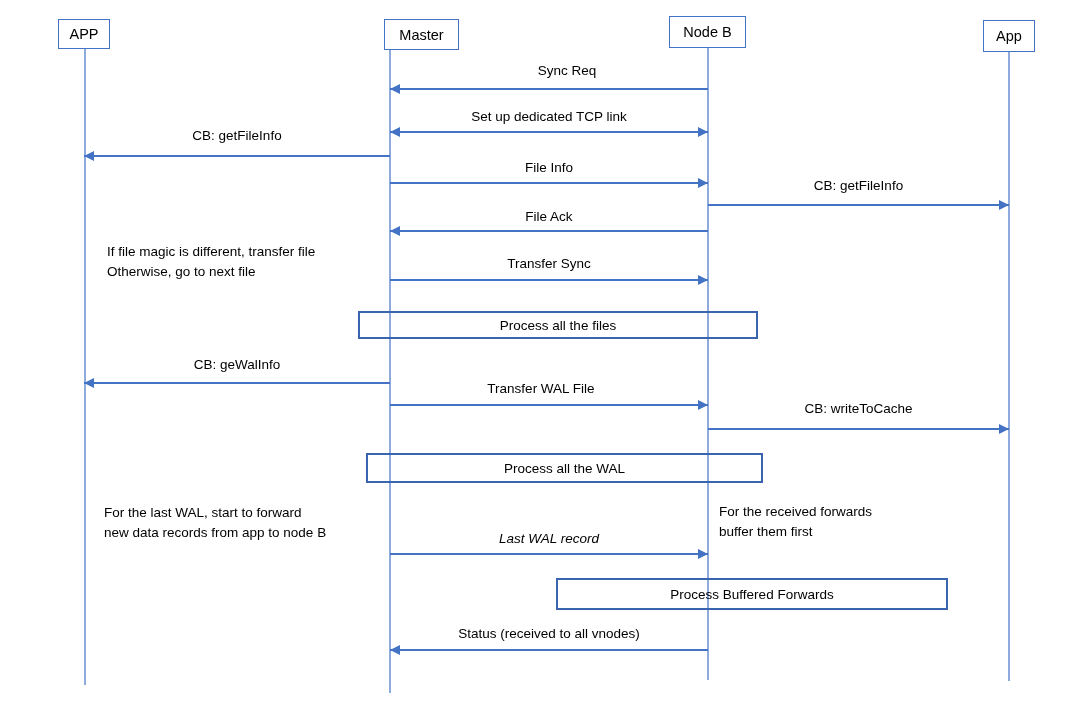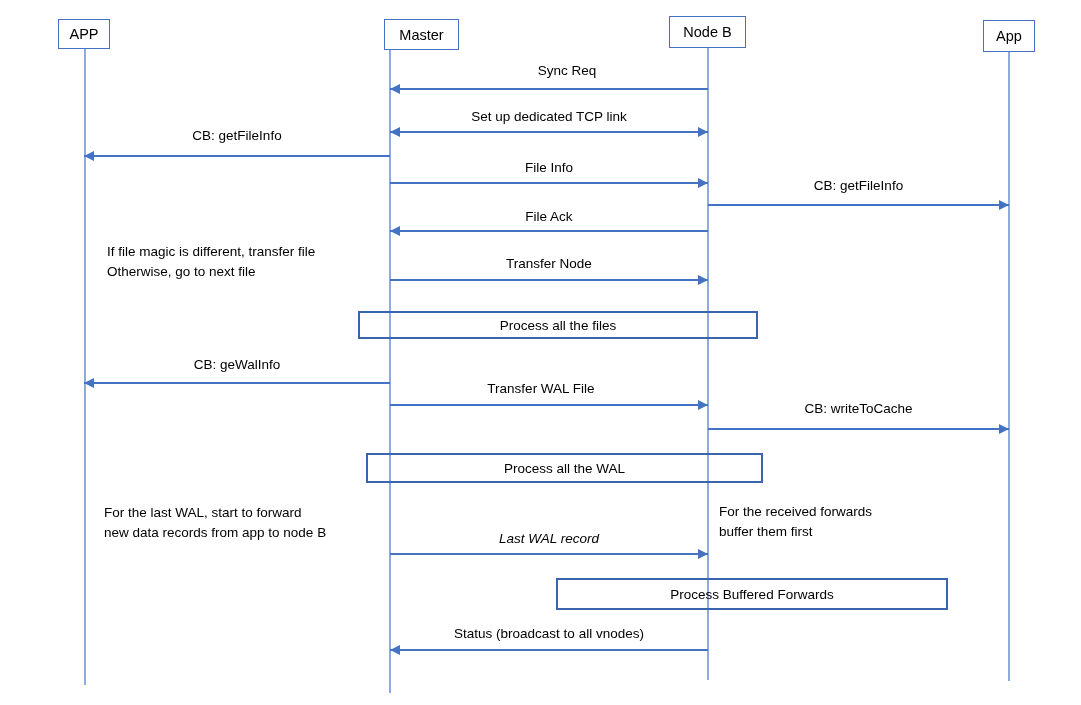--- a/index.html
+++ b/index.html
@@ -63,21 +63,21 @@
 
   <div class="msg-label" style="left:390px;top:158px;width:318px;">File Info</div>
   <div class="arrow arrow-right" style="left:390px;top:182px;width:318px;"></div>
 
   <div class="msg-label" style="left:708px;top:176px;width:301px;">CB: getFileInfo</div>
   <div class="arrow arrow-right" style="left:708px;top:204px;width:301px;"></div>
 
   <div class="msg-label" style="left:390px;top:207px;width:318px;">File Ack</div>
   <div class="arrow arrow-left" style="left:390px;top:230px;width:318px;"></div>
 
-  <div class="msg-label" style="left:390px;top:254px;width:318px;">Transfer Node</div>
+  <div class="msg-label" style="left:390px;top:254px;width:318px;">Transfer Sync</div>
   <div class="arrow arrow-right" style="left:390px;top:279px;width:318px;"></div>
 
   <div class="note" style="left:107px;top:242px;">If file magic is different, transfer file
 Otherwise, go to next file</div>
 
   <div class="proc-box" style="left:345px;top:311px;width:400px;height:28px;">Process all the files</div>
 
   <div class="msg-label" style="left:84px;top:355px;width:306px;">CB: geWalInfo</div>
   <div class="arrow arrow-left" style="left:84px;top:382px;width:306px;"></div>
 
@@ -92,16 +92,16 @@
   <div class="note" style="left:719px;top:502px;">For the received forwards
 buffer them first</div>
   <div class="note" style="left:104px;top:503px;">For the last WAL, start to forward
 new data records from app to node B</div>
 
   <div class="msg-label" style="left:390px;top:529px;width:318px;font-style:italic;">Last WAL record</div>
   <div class="arrow arrow-right" style="left:390px;top:553px;width:318px;"></div>
 
   <div class="proc-box" style="left:543px;top:578px;width:392px;height:32px;">Process Buffered Forwards</div>
 
-  <div class="msg-label" style="left:390px;top:624px;width:318px;">Status (broadcast to all vnodes)</div>
+  <div class="msg-label" style="left:390px;top:624px;width:318px;">Status (received to all vnodes)</div>
   <div class="arrow arrow-left" style="left:390px;top:649px;width:318px;"></div>
 
 </div>
 
 </body></html>

